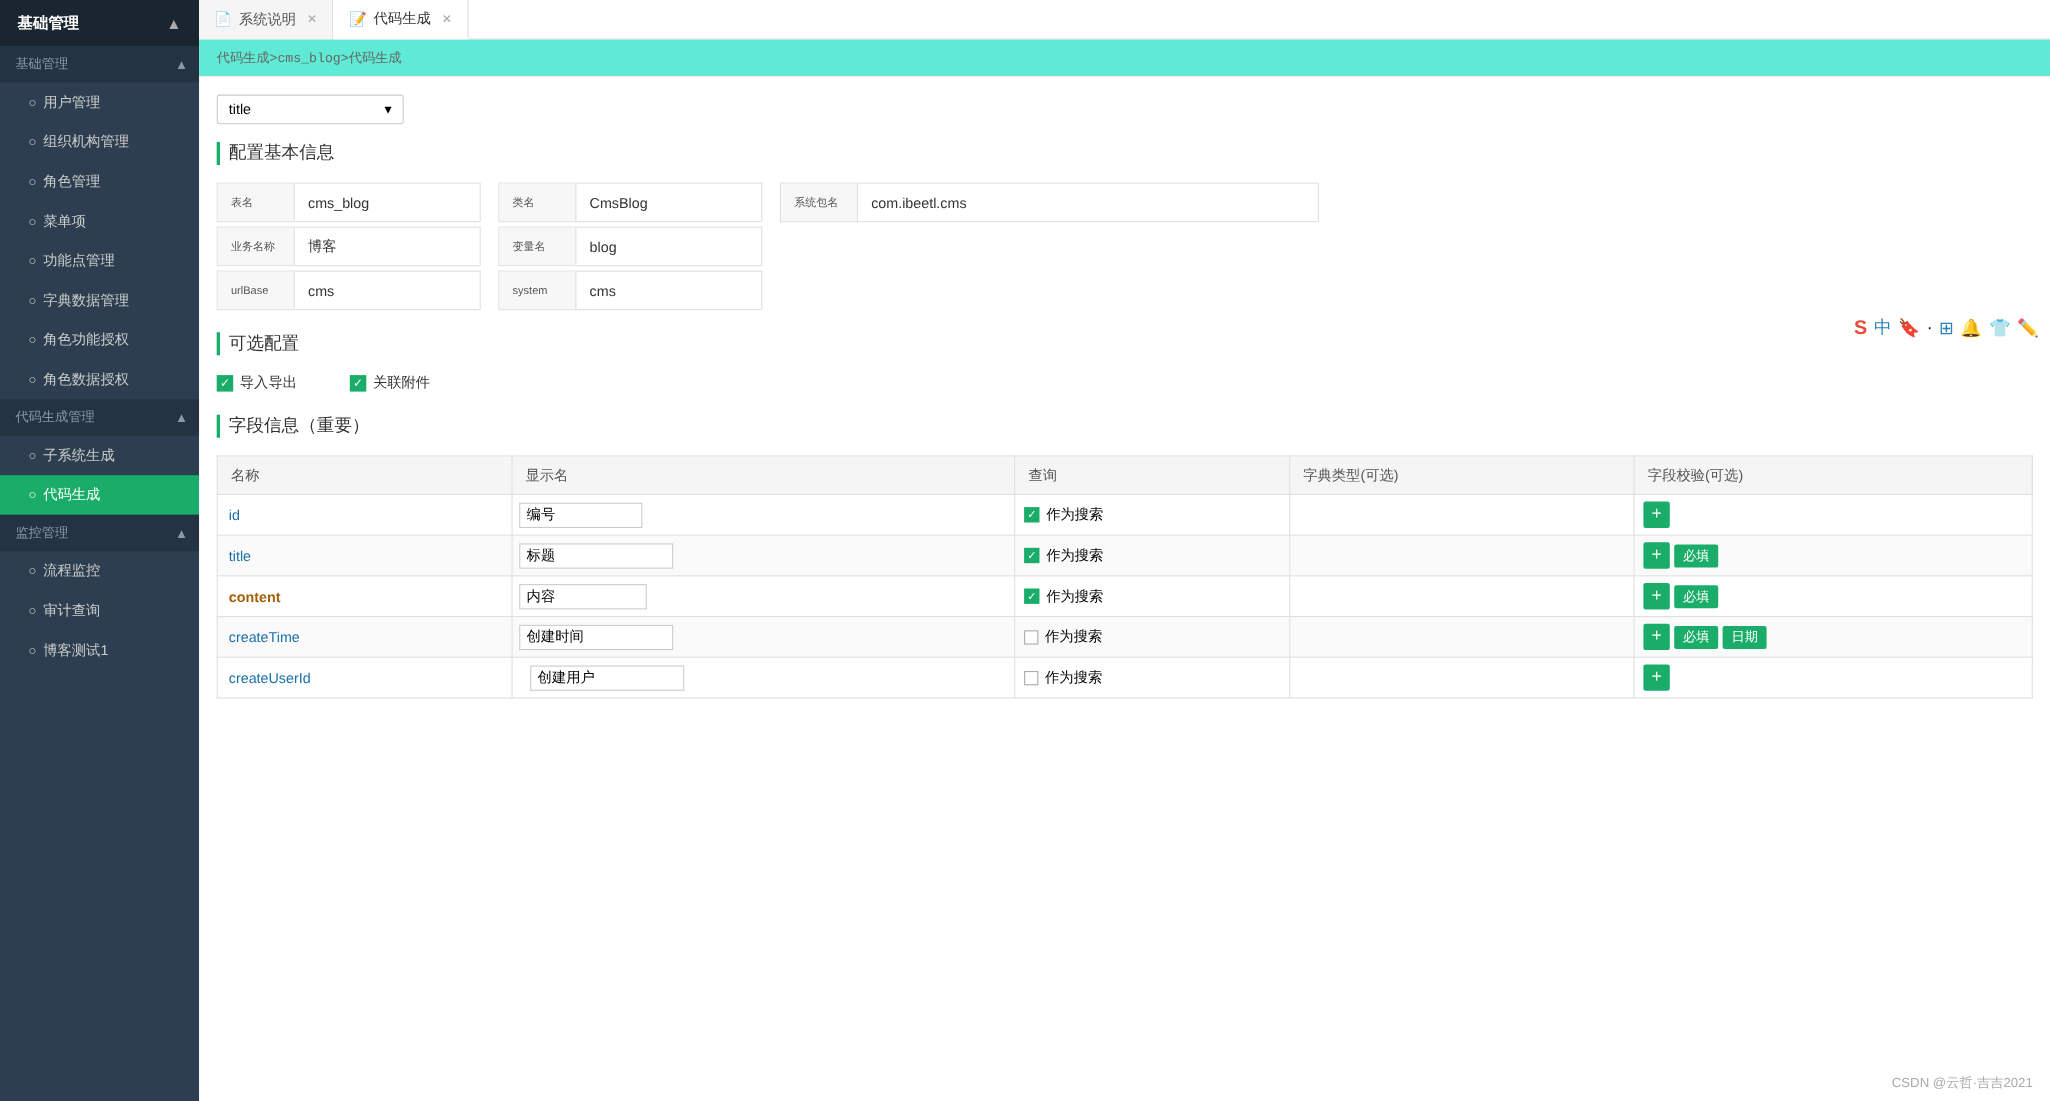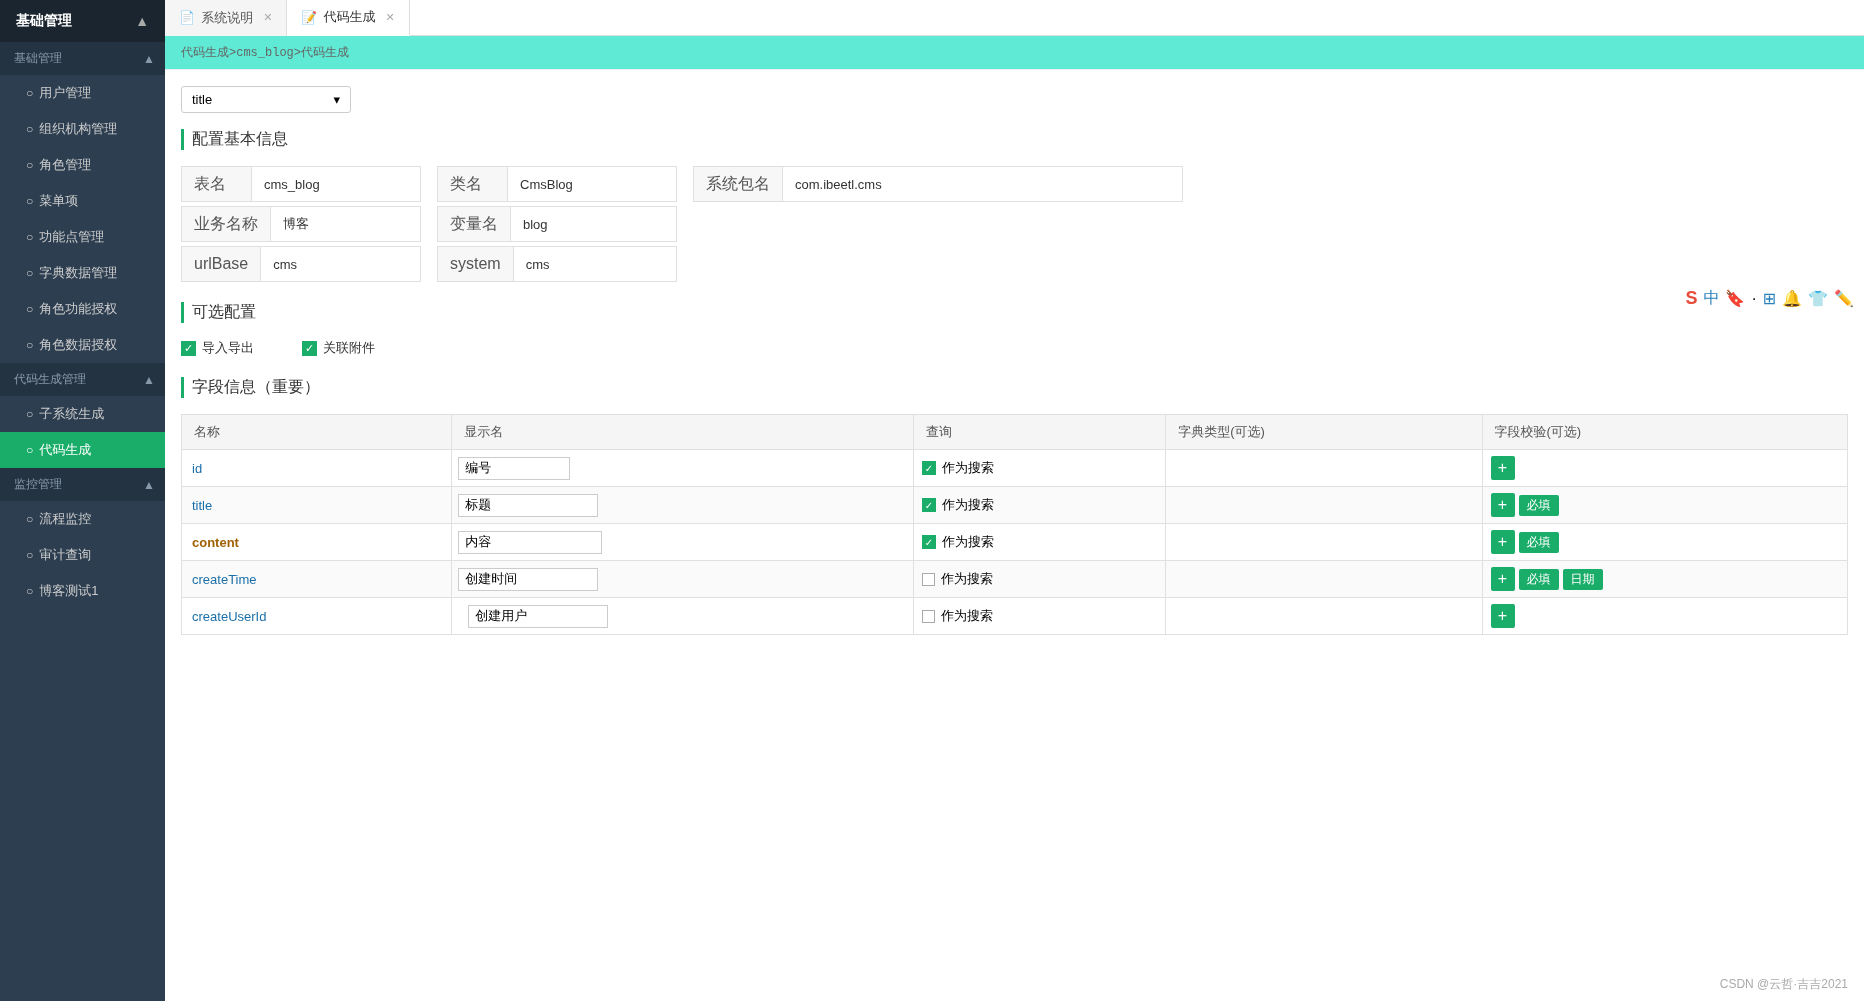--- a/index.html
+++ b/index.html
@@ -1,19 +1,19 @@
 <!DOCTYPE html>
 <html><head>
   <meta charset="utf-8">
   <style>
     * { margin: 0; padding: 0; box-sizing: border-box; }
     body { font-family: 'Microsoft YaHei', Arial, sans-serif; font-size: 13px; background: #f0f2f5; display: flex; height: 1001px; overflow: hidden; }
 
     
-    .sidebar { width: 165px; background: #2c3e50; color: #ccc; flex-shrink: 0; display: flex; flex-direction: column; }
+    .sidebar { width: 181px; background: #2c3e50; color: #ccc; flex-shrink: 0; display: flex; flex-direction: column; }
     .sidebar-header { background: #1a252f; padding: 12px 16px; color: #fff; font-size: 14px; font-weight: bold; display: flex; justify-content: space-between; align-items: center; }
     .sidebar-header .collapse-icon { cursor: pointer; color: #aaa; }
     .sidebar-group-header { padding: 8px 10px 8px 14px; font-size: 12px; color: #8899aa; background: #243342; display: flex; align-items: center; justify-content: space-between; cursor: pointer; }
     .sidebar-item { padding: 9px 10px 9px 26px; font-size: 13px; color: #ccc; cursor: pointer; display: flex; align-items: center; gap: 6px; }
     .sidebar-item.active { background: #1aad69; color: #fff; }
     .sidebar-item .item-icon { font-size: 12px; }
 
     
     .main { flex: 1; display: flex; flex-direction: column; overflow: hidden; }
 
@@ -28,21 +28,21 @@
 
     
     .content-area { flex: 1; overflow-y: auto; padding: 16px; background: #fff; }
 
     
     .dropdown-select { border: 1px solid #ccc; border-radius: 3px; padding: 5px 10px; font-size: 13px; width: 170px; display: flex; align-items: center; justify-content: space-between; cursor: pointer; background: #fff; margin-bottom: 16px; }
 
     
     .section-title { font-size: 16px; color: #333; margin-bottom: 16px; font-weight: 500; padding-left: 8px; border-left: 3px solid #1aad69; }
     .info-cell { border: 1px solid #e0e0e0; display: flex; align-items: center; height: 36px; min-width: 240px; }
-    .info-cell .label { background: #f7f7f7; padding: 0 12px; color: #555; font-size: 16px; white-space: nowrap; border-right: 1px solid #e0e0e0; height: 100%; display: flex; align-items: center; min-width: 70px; }
+    .info-cell .label { background: #f7f7f7; padding: 0 12px; color: #555; font-size: 10px; white-space: nowrap; border-right: 1px solid #e0e0e0; height: 100%; display: flex; align-items: center; min-width: 70px; }
     .info-cell .value { padding: 0 12px; font-size: 13px; color: #333; }
     .info-cell.wide { min-width: 490px; }
     .checkbox-item { display: flex; align-items: center; gap: 6px; margin-right: 24px; font-size: 13px; color: #333; }
     .checkbox-row { display: flex; align-items: center; }
     .green-checkbox { width: 15px; height: 15px; background: #1aad69; border: none; display: inline-flex; align-items: center; justify-content: center; cursor: pointer; }
     .green-checkbox::after { content: '✓'; color: #fff; font-size: 11px; }
     .fields-table { width: 100%; border-collapse: collapse; }
     .fields-table th { background: #f5f5f5; border: 1px solid #e0e0e0; padding: 8px 12px; text-align: left; font-size: 13px; color: #555; font-weight: normal; }
     .fields-table td { border: 1px solid #e0e0e0; padding: 4px 8px; font-size: 13px; vertical-align: middle; }
     .fields-table tr:nth-child(even) td { background: #fafafa; }
@@ -252,21 +252,21 @@
             <td style="padding: 4px 6px;"></td>
             <td style="padding: 6px 8px;">
               <div style="display: flex; align-items: center; gap: 4px;">
                 <button class="btn-plus">+</button>
                 <button class="btn-tag btn-required">必填</button>
               </div>
             </td>
           </tr>
           <tr>
             <td style="color: #a16207; padding: 6px 10px; font-weight: bold;">content</td>
-            <td style="padding: 4px 6px;"><input value="内容" style="border: 1px solid rgb(204, 204, 204); padding: 3px 6px; font-size: 13px; width: 144px;"></td>
+            <td style="padding: 4px 6px;"><input value="内容" style="border: 1px solid rgb(204, 204, 204); padding: 3px 6px; font-size: 13px; width: 116px;"></td>
             <td style="padding: 6px 8px;">
               <div style="display: flex; align-items: center; gap: 6px;">
                 <span style="width: 14px; height: 14px; background: rgb(26, 173, 105); display: inline-flex; align-items: center; justify-content: center; color: rgb(255, 255, 255); font-size: 10px; cursor: pointer;">✓</span>
                 <span style="font-size: 13px;">作为搜索</span>
               </div>
             </td>
             <td style="padding: 4px 6px;"></td>
             <td style="padding: 6px 8px;">
               <div style="display: flex; align-items: center; gap: 4px;">
                 <button class="btn-plus">+</button>

